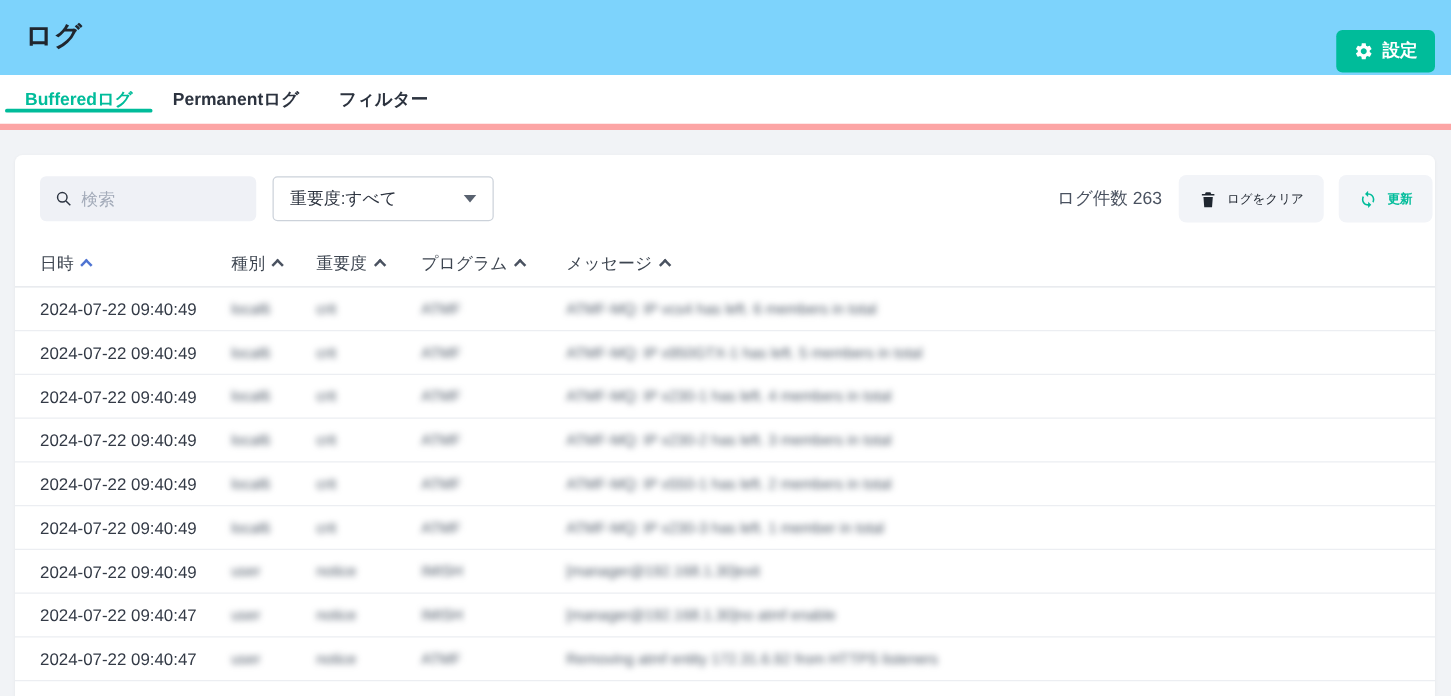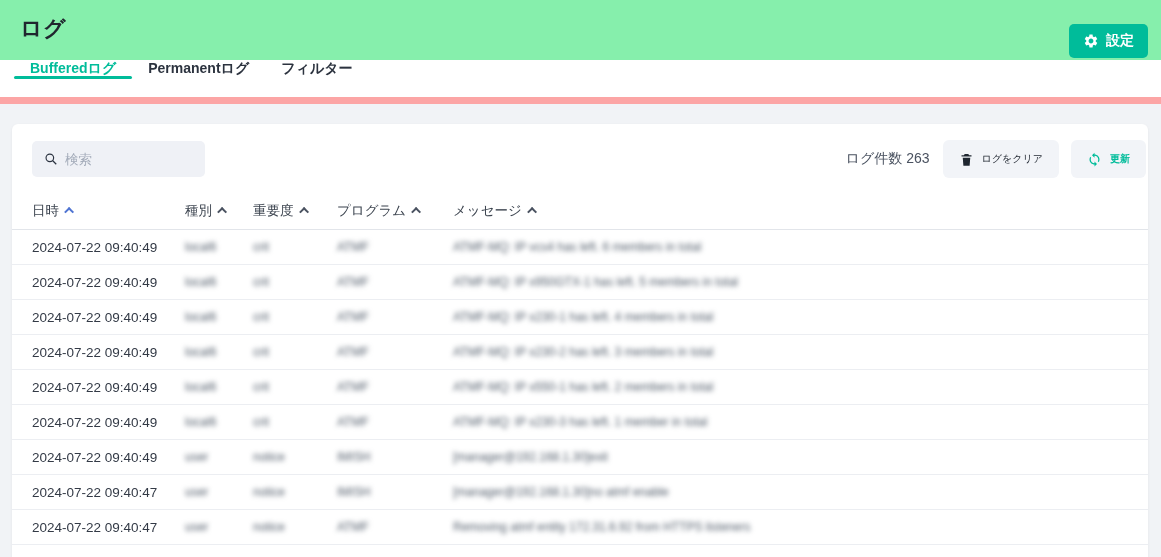--- a/index.html
+++ b/index.html
@@ -4,38 +4,38 @@
 <style>
   * { margin:0; padding:0; box-sizing:border-box; }
   html,body { width:1161px; height:557px; overflow:hidden; }
   body {
     font-family:"Liberation Sans","DejaVu Sans",sans-serif;
     background:#ffffff; color:#2c333f;
     position:relative;
   }
 
   
-  .page-header { position:relative; height:60px; background:#86efac; }
+  .page-header { position:relative; height:60px; background:#7dd3fc; }
   .page-title {
     position:absolute; left:20px; top:14px;
     font-size:22px; font-weight:700; color:#20262e; letter-spacing:.5px;
   }
   .settings-btn {
     position:absolute; right:13px; top:24px; height:34px;
     display:flex; align-items:center; gap:7px;
     background:#00bc9a; color:#ffffff; border:none; border-radius:5px;
     padding:0 14px; font-size:14px; font-weight:600; cursor:pointer;
     font-family:inherit;
   }
   .settings-btn svg { width:16px; height:16px; fill:#ffffff; }
 
   
   .tabs {
-    height:44px; display:flex; align-items:flex-start;
-    padding-left:14px; border-bottom:7px solid #fca5a5; background:#ffffff;
+    height:44px; display:flex; align-items:center;
+    padding-left:4px; border-bottom:5px solid #fca5a5; background:#ffffff;
   }
   .tab {
     position:relative; display:flex; align-items:center;
     padding:0 16px; font-size:14px; font-weight:600; color:#2c333f;
     cursor:pointer;
   }
   .tab.active { color:#00bc9a; }
   .tab.active::after {
     content:""; position:absolute; left:0; right:0; bottom:-1px;
     height:3px; background:#00bc9a; border-radius:2px;
@@ -143,20 +143,24 @@
 <div class="content">
   <div class="card">
 
     <div class="toolbar">
       <div class="search-box">
         <svg viewBox="0 0 24 24">
             <circle cx="10" cy="10" r="6.5"></circle>
             <line x1="15" y1="15" x2="21" y2="21"></line>
           </svg>
         <input type="text" placeholder="検索" style="">
+      </div>
+      <div class="severity-select">
+        <span>重要度:すべて</span>
+        <span class="select-caret"></span>
       </div>
       <div class="toolbar-spacer"></div>
       <div class="log-count">
         <span>ログ件数</span><span class="num">263</span>
       </div>
       <button class="btn-secondary">
         <svg viewBox="0 0 24 24" class="trash">
             <path d="M9 3h6l1 2h4v2H4V5h4l1-2zm-3 6h12l-1 13H7L6 9z"></path>
           </svg>
         <span>ログをクリア</span>

